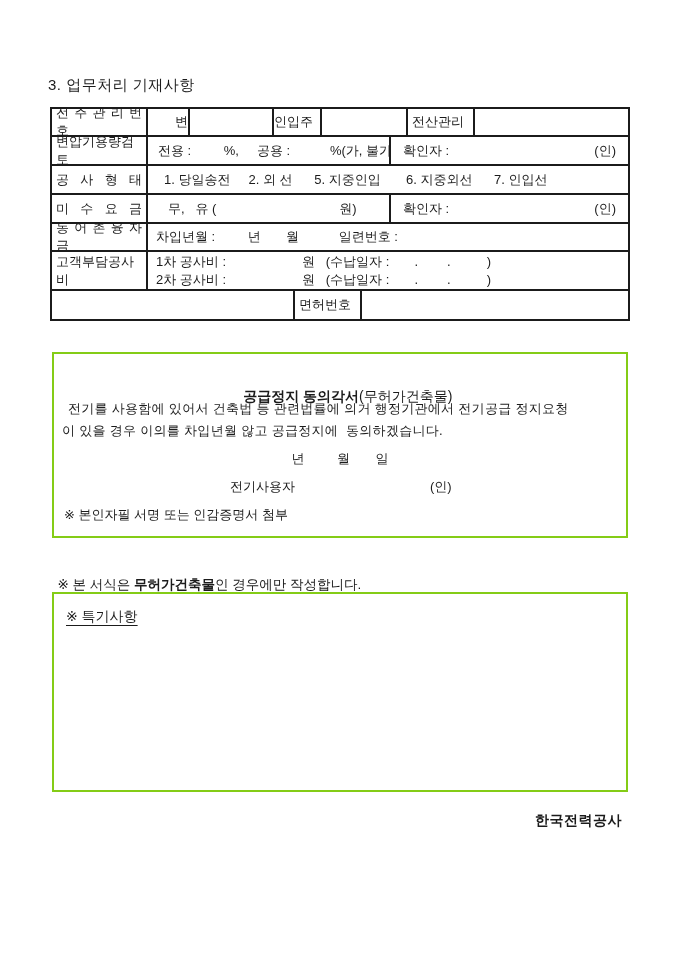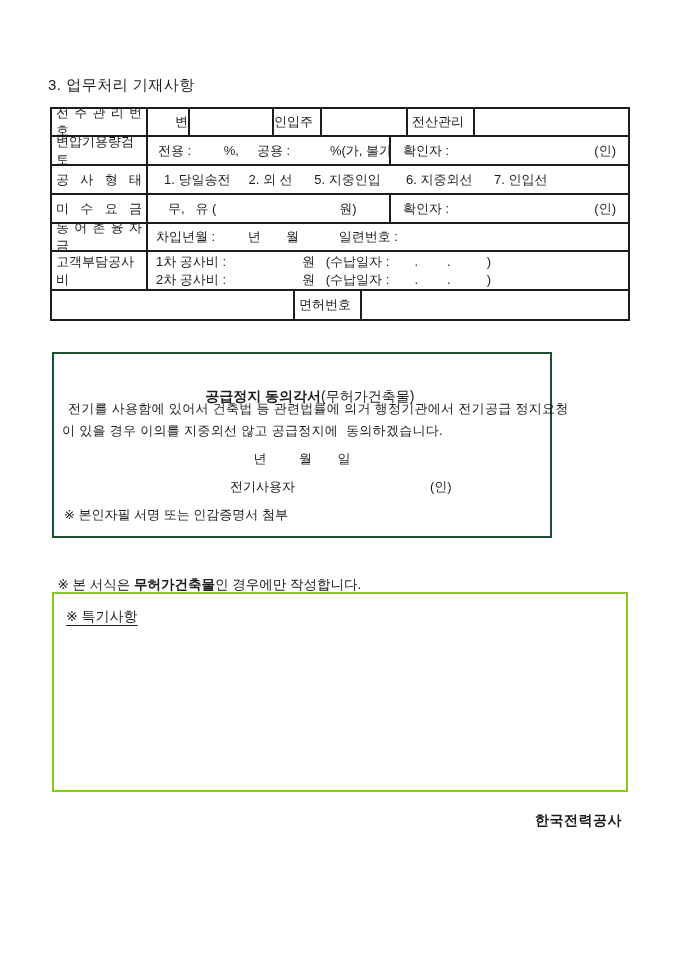--- a/index.html
+++ b/index.html
@@ -38,22 +38,22 @@
   .cw53 { width:67px; padding-left:4px; }
   .cw243 { width:243px; padding-left:10px; }
   .cflex { flex:1; }
   .confirm-cell { flex:1; justify-content:space-between; padding:0 12px; }
   .content-pad8 { padding-left:8px; }
   .content-pad16 { padding-left:16px; }
   .content-pad20 { padding-left:20px; }
   .twolines { flex-direction:column; align-items:flex-start; justify-content:center; line-height:18px; }
   
   .agreement-box {
-    position:absolute; top:352px; left:52px; width:500px; height:186px;
-    border:2px solid #14532d; background:#fff;
+    position:absolute; top:352px; left:52px; width:576px; height:186px;
+    border:2px solid #84cc16; background:#fff;
   }
   .ag-title { position:absolute; top:18px; left:0; width:100%; text-align:center; font-size:14px; white-space:pre; }
   .ag-title .b { font-weight:bold; }
   .ag-line1 { position:absolute; top:46px; left:10px; font-size:13px; white-space:pre; letter-spacing:0.3px; }
   .ag-line2 { position:absolute; top:68px; left:8px; font-size:13px; white-space:pre; letter-spacing:0.3px; }
   .ag-date { position:absolute; top:96px; left:0; width:100%; text-align:center; font-size:13px; white-space:pre; }
   .ag-signer { position:absolute; top:124px; left:176px; font-size:13px; }
   .ag-seal { position:absolute; top:124px; left:376px; font-size:13px; }
   .ag-note { position:absolute; top:152px; left:10px; font-size:13px; white-space:pre; }
   
@@ -132,21 +132,21 @@
     <div class="ft-cell cw53">면허번호</div>
     <div class="ft-cell cflex"></div>
   </div>
 </div>
 
 <div class="agreement-box">
   <div class="ag-title">
     <span class="b">공급정지 동의각서</span><span>(무허가건축물)</span>
   </div>
   <div class="ag-line1"> 전기를 사용함에 있어서 건축법 등 관련법률에 의거 행정기관에서 전기공급 정지요청</div>
-  <div class="ag-line2">이 있을 경우 이의를 지중외선 않고 공급정지에  동의하겠습니다.</div>
+  <div class="ag-line2">이 있을 경우 이의를 차입년월 않고 공급정지에  동의하겠습니다.</div>
   <div class="ag-date">년         월       일</div>
   <div class="ag-signer">전기사용자</div>
   <div class="ag-seal">(인)</div>
   <div class="ag-note">※ 본인자필 서명 또는 인감증명서 첨부</div>
 </div>
 
 <div class="form-note">
   <span>※ 본 서식은 </span><span class="b">무허가건축물</span><span>인 경우에만 작성합니다.</span>
 </div>
 

